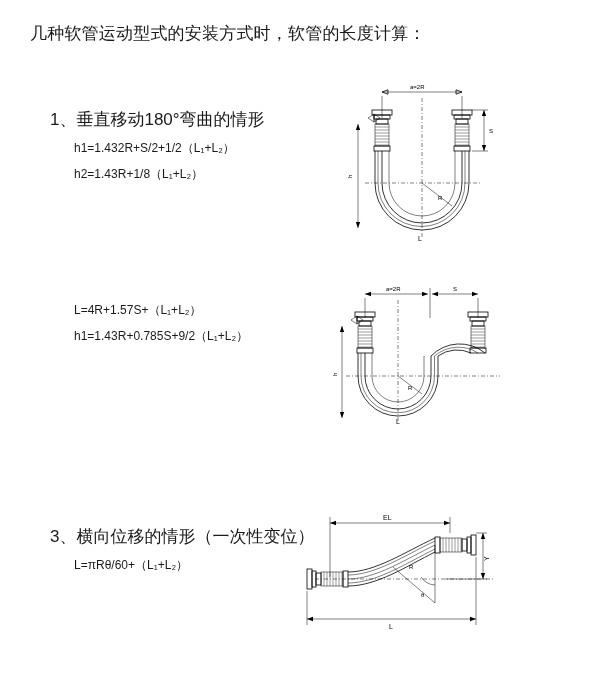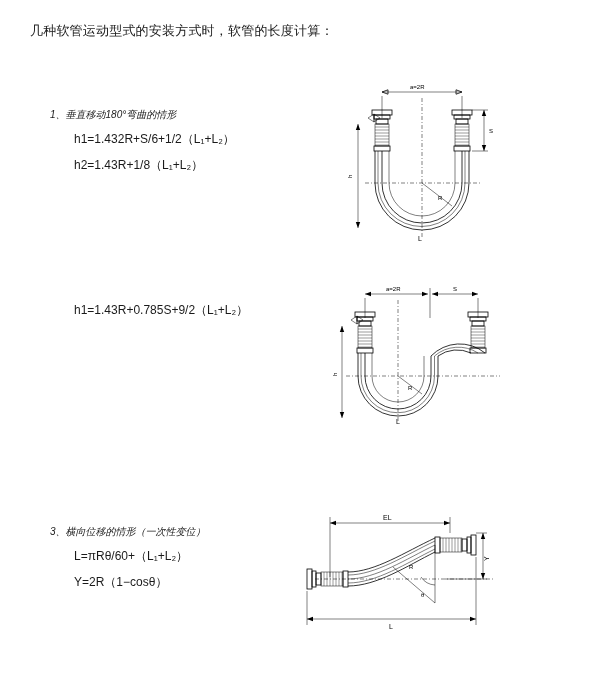--- a/index.html
+++ b/index.html
@@ -17,44 +17,43 @@
   }
   .page {
     position: relative;
     width: 600px;
     height: 675px;
   }
   .heading {
     position: absolute;
     left: 30px;
     top: 22px;
-    font-size: 13px;
+    font-size: 17px;
     letter-spacing: 0.2px;
     white-space: nowrap;
   }
   .case {
     position: absolute;
     left: 0;
     width: 600px;
   }
   .case-1 { top: 108px; }
   .case-2 { top: 302px; }
   .case-3 { top: 525px; }
 
   .case-text {
     position: absolute;
     left: 50px;
     top: 0;
     width: 260px;
   }
   .case-title {
-    font-size: 10px;
+    font-size: 17px;
     margin-bottom: 9px;
     white-space: nowrap;
-    font-style: italic;
   }
   .formula {
     font-size: 12px;
     margin: 0 0 9px 24px;
     white-space: nowrap;
   }
   .figure {
     position: absolute;
     top: -30px;
   }
@@ -71,21 +70,21 @@
 </head>
 <body>
 
 <div class="page">
 
   <div class="heading">几种软管运动型式的安装方式时，软管的长度计算：</div>
 
   <div class="case case-1">
     <div class="case-text">
       <div class="case-title">1、垂直移动180°弯曲的情形</div>
-      <div class="formula">h1=1.432R+S/6+1/2（L₁+L₂）</div>
+      <div class="formula">h1=1.432R+S/2+1/2（L₁+L₂）</div>
       <div class="formula">h2=1.43R+1/8（L₁+L₂）</div>
     </div>
 
     <div class="figure fig-1">
       <svg width="190" height="190" viewBox="0 0 190 190">
 
         <line class="thin" x1="72" y1="14" x2="152" y2="14"></line>
         <path class="ln" d="M72 14 l6 -2.2 v4.4 z" fill="#000"></path>
         <path class="ln" d="M152 14 l-6 -2.2 v4.4 z" fill="#000"></path>
         <text class="lbl" x="100" y="11">a=2R</text>
@@ -150,20 +149,21 @@
 
         <text class="lbl7" x="108" y="163">L</text>
 
         <path class="thin" d="M58 40 l6 -4 v8 z M70 40 l-6 -4 v8 z"></path>
       </svg>
     </div>
   </div>
 
   <div class="case case-2">
     <div class="case-text">
+      <div class="formula">L=4R+1.57S+（L₁+L₂）</div>
       <div class="formula">h1=1.43R+0.785S+9/2（L₁+L₂）</div>
     </div>
 
     <div class="figure fig-2">
       <svg width="200" height="175" viewBox="0 0 200 175">
 
         <line class="thin" x1="55" y1="22" x2="118" y2="22"></line>
         <path d="M55 22 l6 -2.2 v4.4 z" fill="#000"></path>
         <path d="M118 22 l-6 -2.2 v4.4 z" fill="#000"></path>
         <text class="lbl" x="76" y="19">a=2R</text>
@@ -227,21 +227,20 @@
 
         <path class="thin" d="M41 48 l6 -4 v8 z M53 48 l-6 -4 v8 z"></path>
       </svg>
     </div>
   </div>
 
   <div class="case case-3">
     <div class="case-text">
       <div class="case-title">3、横向位移的情形（一次性变位）</div>
       <div class="formula">L=πRθ/60+（L₁+L₂）</div>
-      <div class="formula">Y=2R（1−cosθ）</div>
     </div>
 
     <div class="figure fig-3">
       <svg width="215" height="135" viewBox="0 0 215 135">
 
         <line class="thin" x1="45" y1="16" x2="165" y2="16"></line>
         <path d="M45 16 l6 -2.2 v4.4 z" fill="#000"></path>
         <path d="M165 16 l-6 -2.2 v4.4 z" fill="#000"></path>
         <text class="lbl7" x="98" y="13">EL</text>
         <line class="thin" x1="45" y1="10" x2="45" y2="70"></line>

